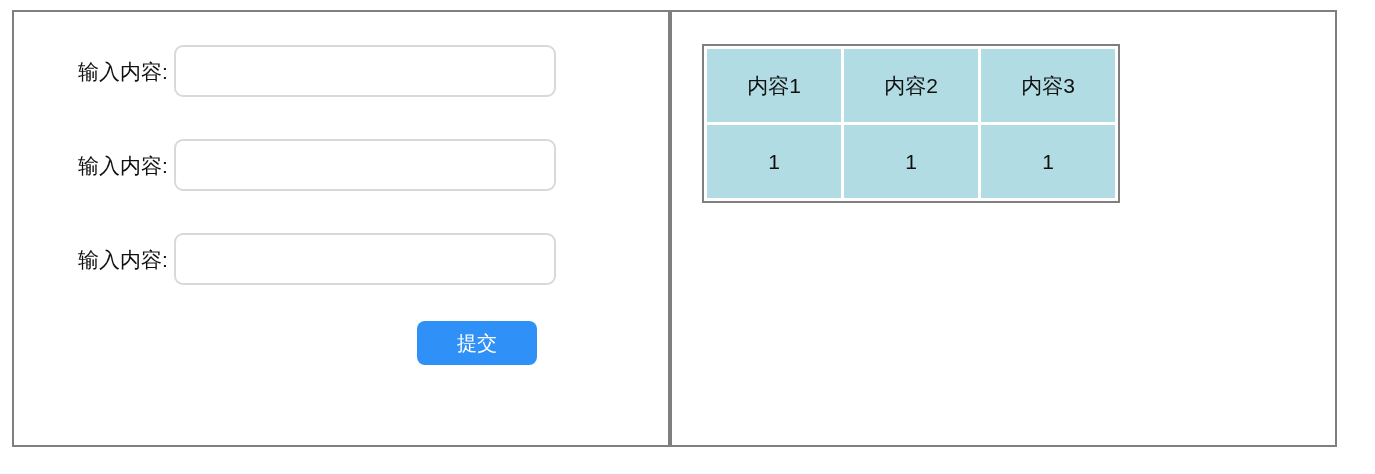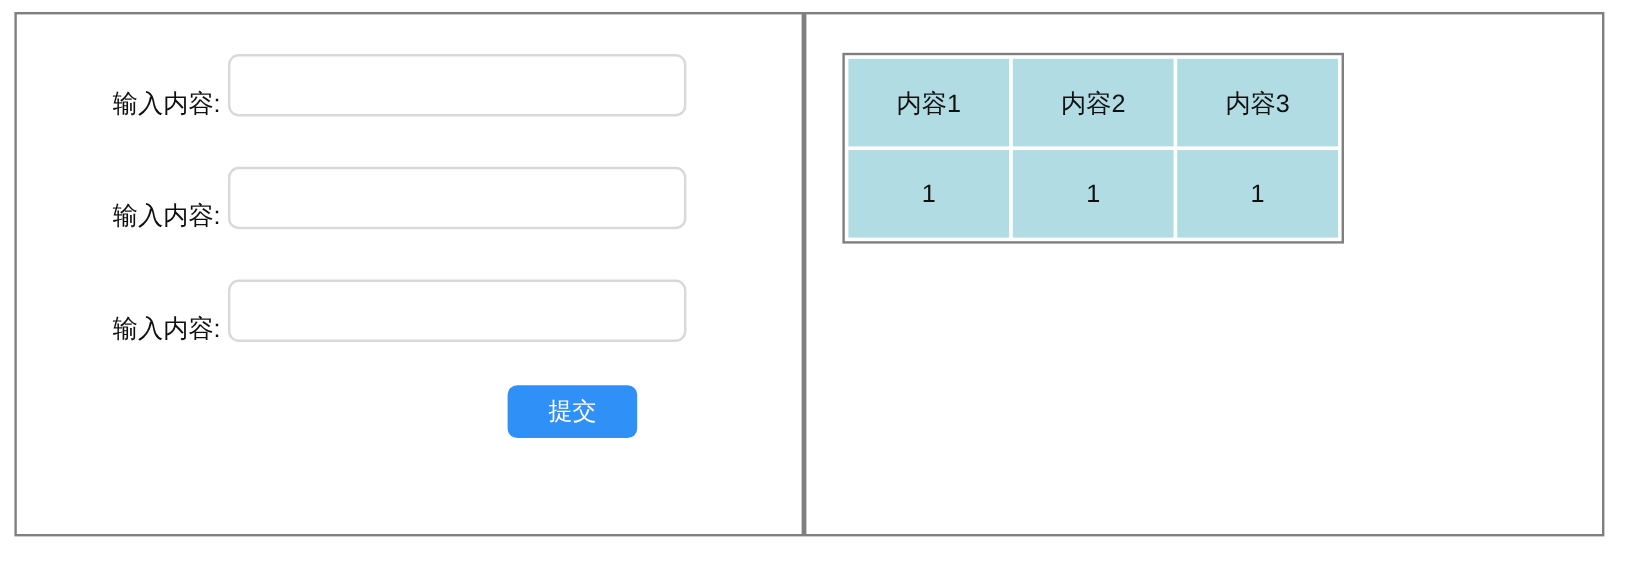--- a/index.html
+++ b/index.html
@@ -39,24 +39,24 @@
   
   .form-area {
     position: absolute;
     left: 0;
     top: 0;
     width: 100%;
     height: 100%;
   }
   .form-row {
     position: absolute;
-    left: 80px;
+    left: 64px;
     display: flex;
     flex-direction: row;
-    align-items: flex-end;
+    align-items: center;
     height: 52px;
   }
   .form-row-1 { top: 33px; }
   .form-row-2 { top: 127px; }
   .form-row-3 { top: 221px; }
 
   .field-label {
     font-size: 21px;
     line-height: 1;
     color: #101010;
@@ -82,21 +82,21 @@
 
   .submit-row {
     position: absolute;
     left: 272px;
     top: 309px;
     width: 382px;
     display: flex;
     justify-content: center;
   }
   .submit-button {
-    width: 108px;
+    width: 120px;
     height: 44px;
     background: #2f90f7;
     color: #ffffff;
     border: none;
     border-radius: 8px;
     font-size: 20px;
     line-height: 1;
     cursor: pointer;
     font-family: "Liberation Sans", "DejaVu Sans", sans-serif;
     padding: 0;

